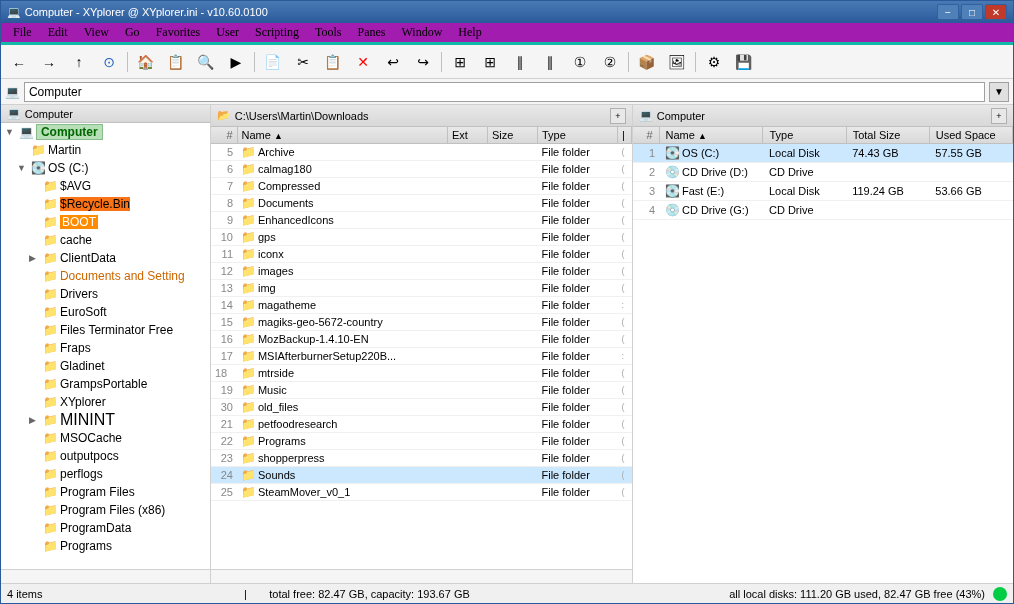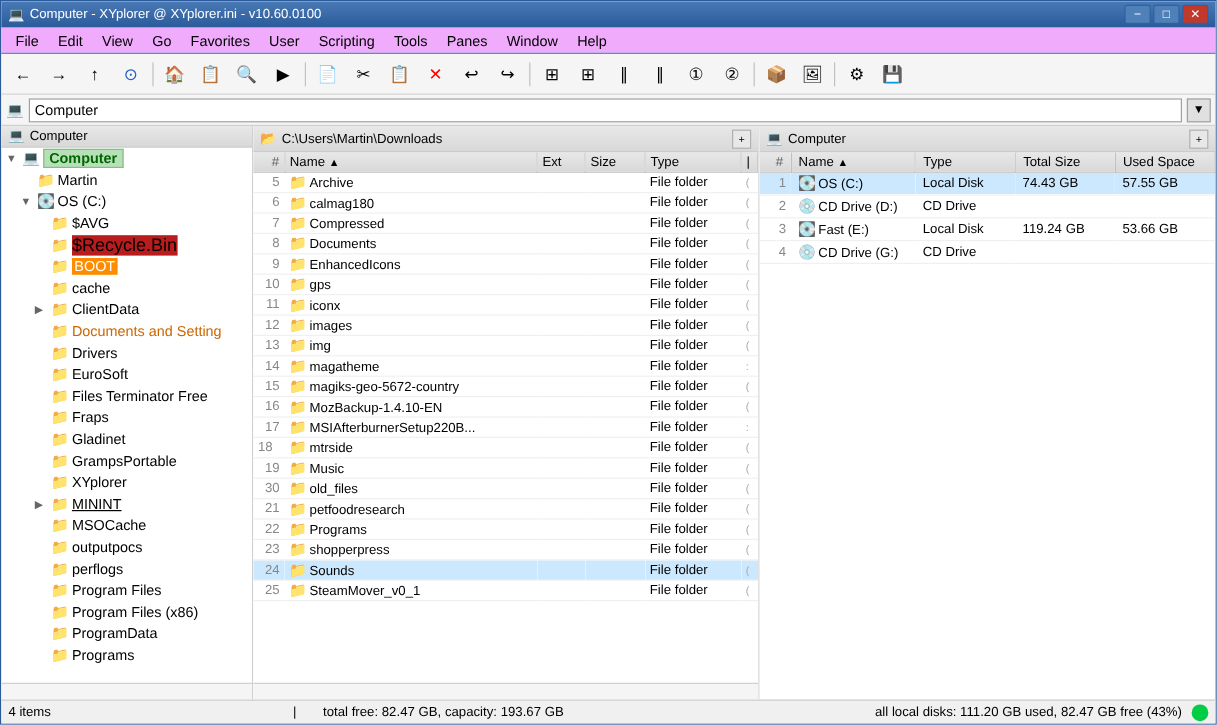--- a/index.html
+++ b/index.html
@@ -6,21 +6,21 @@
     body { font-family: 'Segoe UI', Tahoma, Geneva, Verdana, sans-serif; font-size: 12px; background: #f0f0f0; user-select: none; }
     
     
     #titlebar { background: linear-gradient(to bottom, #4a7ab5, #2a5a9a); color: white; height: 22px; display: flex; align-items: center; justify-content: space-between; padding: 0 6px; font-size: 11px; }
     #titlebar-left { display: flex; align-items: center; gap: 4px; }
     #titlebar-controls { display: flex; gap: 2px; }
     .title-btn { width: 22px; height: 16px; background: #5080b8; border: 1px solid #3060a0; color: white; font-size: 10px; display: flex; align-items: center; justify-content: center; cursor: pointer; border-radius: 2px; }
     .title-btn.close { background: #c0392b; }
 
     
-    #menubar { background: #f0abfc; height: 22px; display: flex; align-items: center; padding: 0 4px; border-bottom: 1px solid #14b8a6; }
+    #menubar { background: #a21caf; height: 22px; display: flex; align-items: center; padding: 0 4px; border-bottom: 3px solid #14b8a6; font-family: Liberation Serif, serif; }
     .menu-item { padding: 2px 8px; cursor: pointer; font-size: 12px; }
 
     
     #toolbar { background: #f5f5f5; height: 34px; display: flex; align-items: center; padding: 2px 4px; border-bottom: 1px solid #d0d0d0; gap: 2px; }
     .tb-btn { width: 28px; height: 26px; background: transparent; border: 1px solid transparent; border-radius: 2px; display: flex; align-items: center; justify-content: center; cursor: pointer; font-size: 14px; }
     .tb-sep { width: 1px; height: 20px; background: #c0c0c0; margin: 0 2px; }
 
     
     #addrbar { background: #f5f5f5; height: 26px; display: flex; align-items: center; padding: 0 4px; border-bottom: 1px solid #d0d0d0; gap: 4px; }
     #addrbar-text { flex: 1; height: 20px; border: 1px solid #a0a0a0; background: white; padding: 0 4px; font-size: 12px; }
@@ -172,21 +172,21 @@
               <span class="tree-label" style="font-size: 12px;">OS (C:)</span>
             </div>
             <div class="tree-item" style="padding-left: 28px;">
               <span class="tree-expand" style="font-size: 9px; color: rgb(102, 102, 102); width: 12px; display: inline-block;"> </span>
               <span class="tree-icon" style="font-size: 12px; margin-right: 2px;">📁</span>
               <span class="tree-label" style="font-size: 12px;">$AVG</span>
             </div>
             <div class="tree-item" style="padding-left: 28px;">
               <span class="tree-expand" style="font-size: 9px; color: rgb(102, 102, 102); width: 12px; display: inline-block;"> </span>
               <span class="tree-icon" style="font-size: 12px; margin-right: 2px;">📁</span>
-              <span class="tree-label" style="font-size: 15px; background: #b91c1c;">$Recycle.Bin</span>
+              <span class="tree-label" style="font-size: 12px; background: #f97316;">$Recycle.Bin</span>
             </div>
             <div class="tree-item" style="padding-left: 28px;">
               <span class="tree-expand" style="font-size: 9px; color: rgb(102, 102, 102); width: 12px; display: inline-block;"> </span>
               <span class="tree-icon" style="font-size: 12px; margin-right: 2px;">📁</span>
               <span class="tree-label" style="font-size: 12px; background: rgb(255, 140, 0); color: white; padding: 0px 2px;">BOOT</span>
             </div>
             <div class="tree-item" style="padding-left: 28px;">
               <span class="tree-expand" style="font-size: 9px; color: rgb(102, 102, 102); width: 12px; display: inline-block;"> </span>
               <span class="tree-icon" style="font-size: 12px; margin-right: 2px;">📁</span>
               <span class="tree-label" style="font-size: 12px;">cache</span>
@@ -232,21 +232,21 @@
               <span class="tree-label" style="font-size: 12px;">GrampsPortable</span>
             </div>
             <div class="tree-item" style="padding-left: 28px;">
               <span class="tree-expand" style="font-size: 9px; color: rgb(102, 102, 102); width: 12px; display: inline-block;"> </span>
               <span class="tree-icon" style="font-size: 12px; margin-right: 2px;">📁</span>
               <span class="tree-label" style="font-size: 12px;">XYplorer</span>
             </div>
             <div class="tree-item" style="padding-left: 28px;">
               <span class="tree-expand" style="font-size: 9px; color: rgb(102, 102, 102); width: 12px; display: inline-block;">▶</span>
               <span class="tree-icon" style="font-size: 12px; margin-right: 2px;">📁</span>
-              <span class="tree-label" style="font-size: 12px; text-decoration: underline;">MININT</span>
+              <span class="tree-label" style="font-size: 16px;">MININT</span>
             </div>
             <div class="tree-item" style="padding-left: 28px;">
               <span class="tree-expand" style="font-size: 9px; color: rgb(102, 102, 102); width: 12px; display: inline-block;"> </span>
               <span class="tree-icon" style="font-size: 12px; margin-right: 2px;">📁</span>
               <span class="tree-label" style="font-size: 12px;">MSOCache</span>
             </div>
             <div class="tree-item" style="padding-left: 28px;">
               <span class="tree-expand" style="font-size: 9px; color: rgb(102, 102, 102); width: 12px; display: inline-block;"> </span>
               <span class="tree-icon" style="font-size: 12px; margin-right: 2px;">📁</span>
               <span class="tree-label" style="font-size: 12px;">outputpocs</span>

